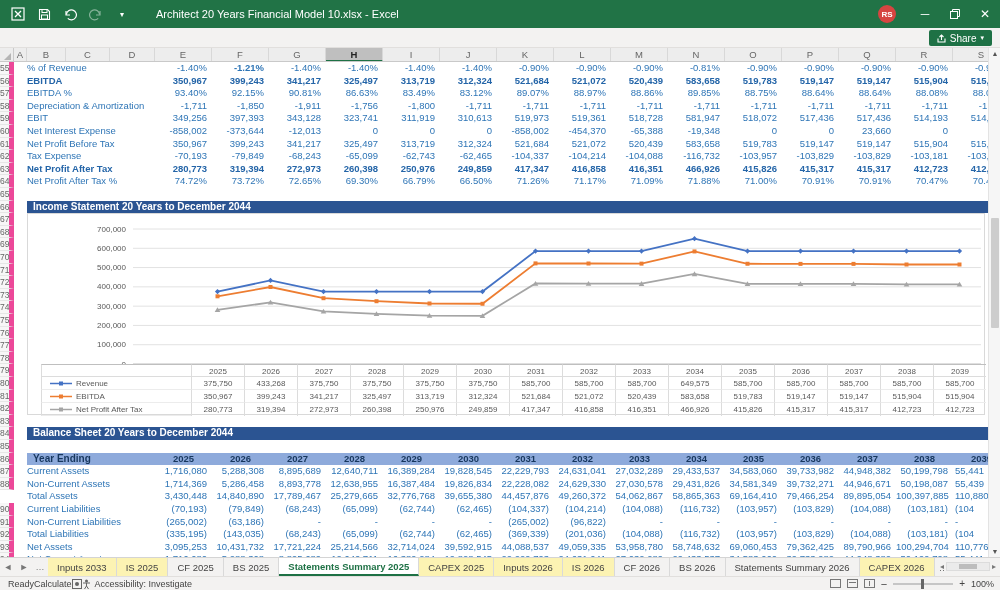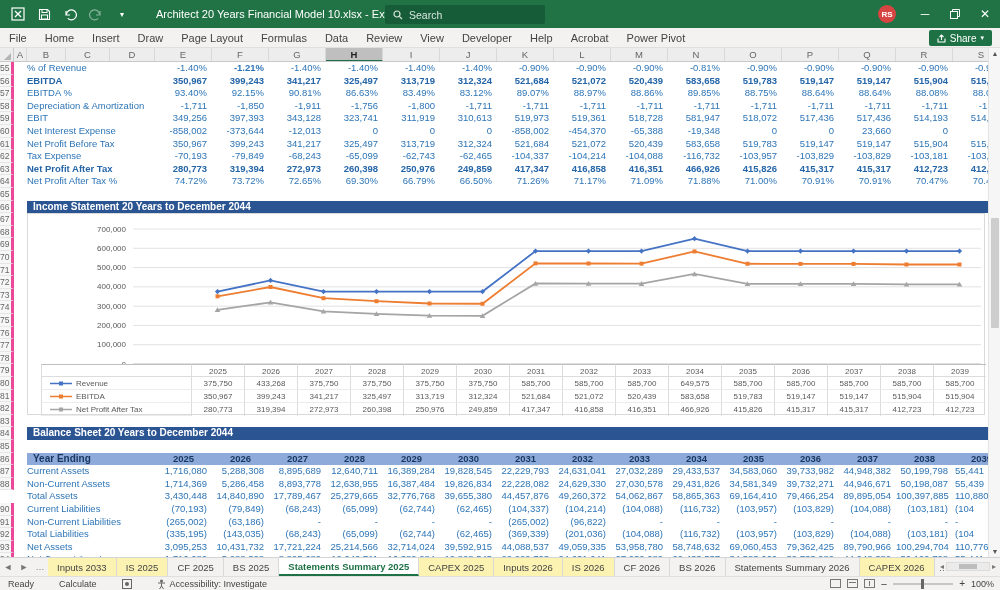--- a/index.html
+++ b/index.html
@@ -24,21 +24,21 @@
   .share-btn { position:absolute; right:8px; top:2px; height:16px; background:#1e7145; color:#fff; border:none; border-radius:2px; font-size:10px; display:flex; align-items:center; gap:4px; padding:0 8px; font-family:inherit; }
 
   
   .sheet { position:relative; width:1000px; height:509px; background:#fff; }
   .colheaders { position:absolute; left:0; top:0; width:1000px; height:14px; background:#ededed; border-bottom:1px solid #c9c9c9; overflow:hidden; }
   .ch { position:absolute; top:0; height:14px; font-size:9.5px; color:#666; text-align:center; line-height:14px; border-right:1px solid #d8d8d8; }
   .ch.sel { background:#bfbfbf; color:#222; border-bottom:2px solid #1e7145; font-weight:bold; }
   .corner { position:absolute; left:0; top:0; width:14px; height:14px; background:#ededed; border-right:1px solid #c9c9c9; }
   .corner:after { content:""; position:absolute; right:2px; bottom:2px; border-left:7px solid transparent; border-bottom:7px solid #b5b5b5; }
   .gridbody { position:absolute; left:0; top:14px; width:1000px; height:495px; overflow:hidden; background:#fff; }
-  .rownum { position:absolute; left:0; width:14px; background:#f7f7f7; border-right:3px solid #ec4899; border-bottom:1px solid #e6e6e6; font-size:8.5px; color:#666; text-align:right; padding-right:2px; }
+  .rownum { position:absolute; left:0; width:14px; background:#f7f7f7; border-right:5px solid #ec4899; border-bottom:1px solid #e6e6e6; font-size:8.5px; color:#666; text-align:right; padding-right:2px; }
   .cell { position:absolute; font-size:9.5px; color:#2e75b6; white-space:nowrap; overflow:visible; }
   .cell.lbl { text-align:left; }
   .cell.val { text-align:right; padding-right:5px; }
   .cell.valL { text-align:left; padding-left:2px; }
   .cell.b { font-weight:bold; color:#2465a8; }
   .band { position:absolute; left:27px; width:983px; background:#2b5492; color:#fff; font-weight:bold; font-size:10px; padding-left:6px; }
   .yeband { position:absolute; left:27px; width:983px; background:#8eaadb; }
   .yeband .yel { position:absolute; left:6px; font-weight:bold; color:#17375e; font-size:10px; }
   .yecell { position:absolute; font-weight:bold; color:#17375e; font-size:9.5px; text-align:center; }
 
@@ -59,21 +59,21 @@
   .tnav { width:16px; display:flex; align-items:center; justify-content:center; color:#777; font-size:9px; }
   .stab { display:flex; align-items:center; padding:0 9px; border-right:1px solid #d9d9d9; white-space:nowrap; }
   .stab.yellow { background:#fcf3b3; }
   .stab.active { background:#fff; color:#1e7145; font-weight:bold; border-bottom:2px solid #1e7145; }
   .tmisc { display:flex; align-items:center; justify-content:center; width:18px; color:#666; }
   .hscroll { position:absolute; right:4px; top:4px; display:flex; align-items:center; gap:2px; color:#777; font-size:8px; }
   .hs-track { width:44px; height:9px; background:#ebebeb; border:1px solid #dcdcdc; position:relative; }
   .hs-thumb { position:absolute; left:12px; top:1px; width:18px; height:5px; background:#bdbdbd; }
 
   
-  .statusbar { position:relative; height:14px; background:#f3f2f1; border-top:1px solid #e1dfdd; display:flex; align-items:center; font-size:9px; color:#444; gap:25px; padding-left:8px; }
+  .statusbar { position:relative; height:14px; background:#f3f2f1; border-top:1px solid #e1dfdd; display:flex; align-items:center; font-size:9px; color:#444; gap:0; padding-left:8px; }
   .sb-item { display:flex; align-items:center; gap:4px; }
   .sb-right { position:absolute; right:6px; display:flex; align-items:center; gap:6px; }
   .viewicon { width:11px; height:9px; border:1px solid #777; position:relative; }
   .viewicon.v2:after { content:""; position:absolute; left:1px; right:1px; top:2px; border-top:1px solid #777; }
   .viewicon.v3:after { content:""; position:absolute; top:1px; bottom:1px; left:4px; border-left:1px dashed #777; }
   .zoomtrack { width:60px; height:2px; background:#c6c6c6; position:relative; }
   .zoomthumb { position:absolute; left:28px; top:-4px; width:3px; height:10px; background:#666; }
   svg { display:block; }
 </style>
 </head>
@@ -104,56 +104,34 @@
       </span>
       <span class="qbtn dim">
         <svg width="14" height="13" viewBox="0 0 14 13">
             <path d="M11 3 v4 h-4" fill="none" stroke="#fff" stroke-width="1.2"></path>
             <path d="M10.6 6.5 a5 5 0 1 0 -1.4 3.8" fill="none" stroke="#fff" stroke-width="1.2"></path>
           </svg>
       </span>
       <span class="qbtn" style="font-size:8px;">▾</span>
     </div>
     <div class="tb-title">Architect 20 Years Financial Model 10.xlsx - Excel</div>
-    <div class="searchbox">
-      <svg width="10" height="10" viewBox="0 0 10 10">
-          <circle cx="4" cy="4" r="3" fill="none" stroke="#d9e8df" stroke-width="1.2"></circle>
-          <path d="M6.3 6.3 L9 9" stroke="#d9e8df" stroke-width="1.2"></path>
-        </svg>
-      <span>Search</span>
-    </div>
     <div class="tb-right">
       <div class="avatar">RS</div>
       <div class="winbtn">─</div>
       <div class="winbtn">
         <svg width="10" height="10" viewBox="0 0 10 10">
             <rect x="0.5" y="2.5" width="7" height="7" fill="none" stroke="#fff"></rect>
             <path d="M2.5 2.5 v-2 h7 v7 h-2" fill="none" stroke="#fff"></path>
           </svg>
       </div>
       <div class="winbtn">✕</div>
     </div>
   </div>
 
   <div class="ribbon">
-    <div id="ribbonTabs" style="display:flex;">
-        <div class="rtab">File</div>
-        <div class="rtab">Home</div>
-        <div class="rtab">Insert</div>
-        <div class="rtab">Draw</div>
-        <div class="rtab">Page Layout</div>
-        <div class="rtab">Formulas</div>
-        <div class="rtab">Data</div>
-        <div class="rtab">Review</div>
-        <div class="rtab">View</div>
-        <div class="rtab">Developer</div>
-        <div class="rtab">Help</div>
-        <div class="rtab">Acrobat</div>
-        <div class="rtab">Power Pivot</div>
-      </div>
     <button class="share-btn">
       <svg width="9" height="9" viewBox="0 0 9 9">
           <path d="M4.5 6 V1 M2.5 3 L4.5 1 L6.5 3" fill="none" stroke="#fff" stroke-width="1.1"></path>
           <path d="M1 4.5 v3.5 h7 v-3.5" fill="none" stroke="#fff" stroke-width="1.1"></path>
         </svg>
       <span>Share</span>
       <span style="font-size:7px;">▾</span>
     </button>
   </div>
 

